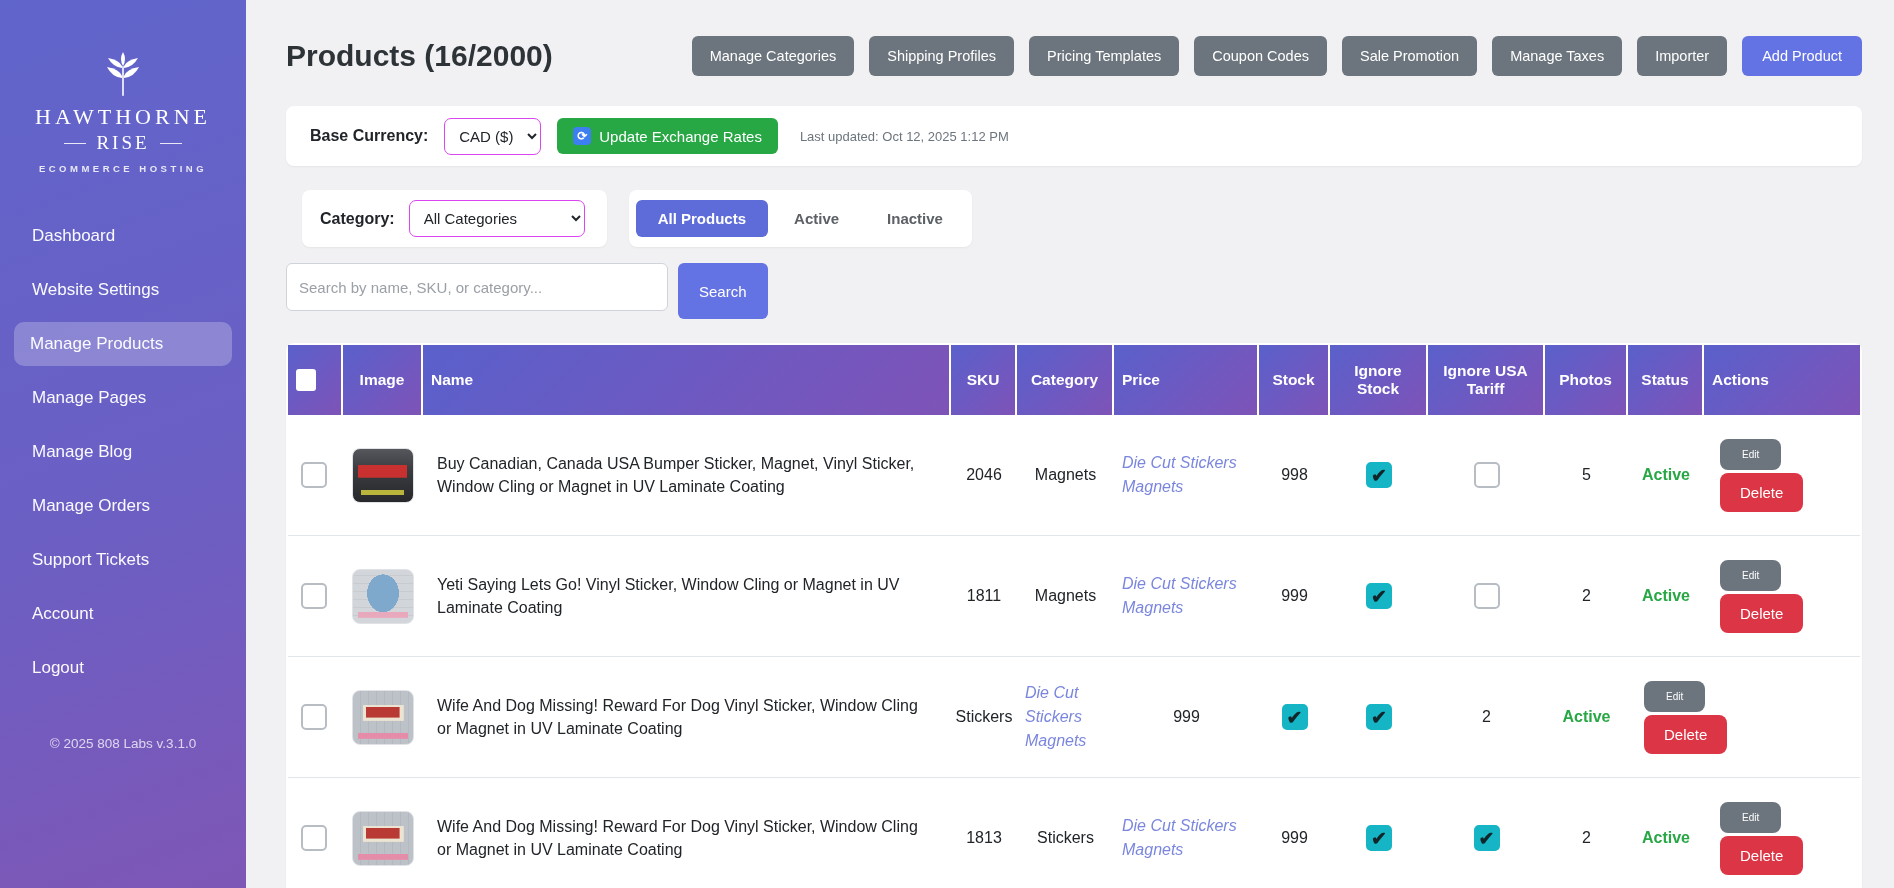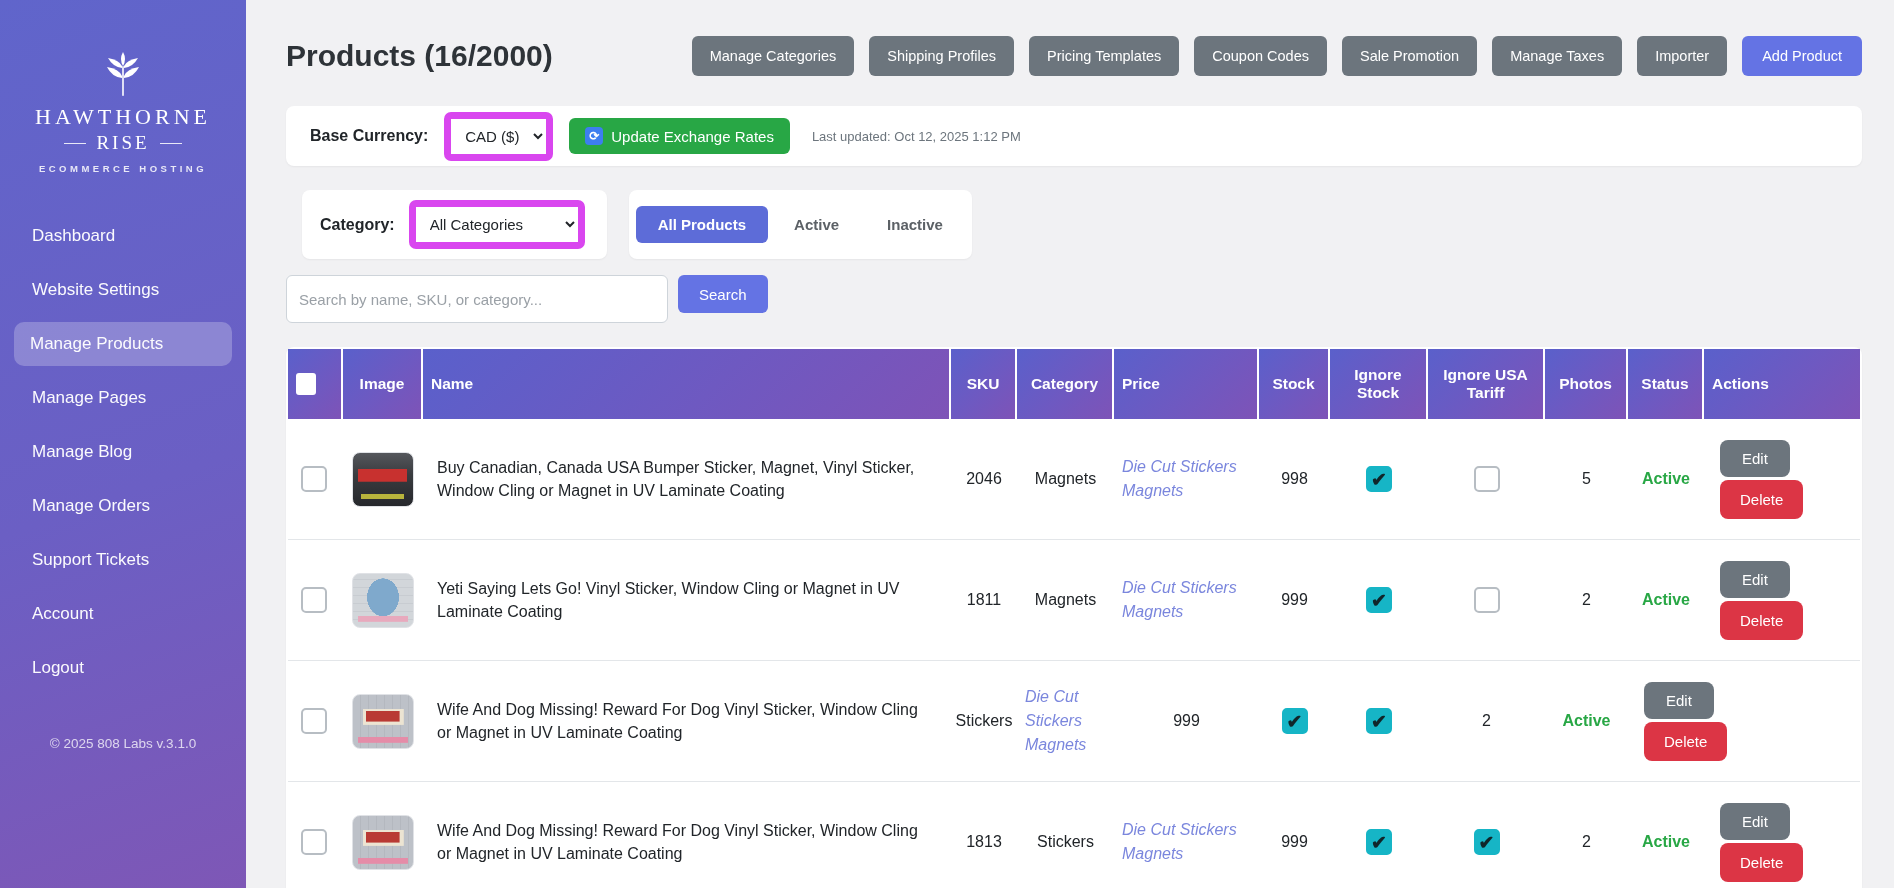--- a/index.html
+++ b/index.html
@@ -28,42 +28,42 @@
   .page-title { font-size:30px; font-weight:700; color:#2e3338; }
   .topbar-buttons { margin-left:auto; display:flex; gap:15px; align-items:center; }
   .btn { border:none; cursor:pointer; font-family:inherit; border-radius:6px; font-size:14.5px; }
   .btn-gray { background:#6c757d; color:#fff; padding:12px 18px; }
   .btn-indigo { background:#6473e4; color:#fff; padding:12px 20px; }
 
   
   .card { background:#fff; border-radius:8px; box-shadow:0 1px 2px rgba(0,0,0,.05); }
   .currency-card { margin-top:30px; height:60px; display:flex; align-items:center; gap:16px; padding:0 24px; }
   .currency-label { font-size:16px; font-weight:700; color:#212529; }
-  select { font-family:inherit; font-size:15px; color:#212529; border:7px solid #d946ef; border-radius:7px;
+  select { font-family:inherit; font-size:15px; color:#212529; border:1px solid #d946ef; border-radius:7px;
     padding:8px 10px; background:#fff; }
   .btn-green { background:#28a745; color:#fff; padding:9px 16px; font-size:15px; display:flex; align-items:center; gap:8px; }
   .refresh-chip { display:inline-flex; width:18px; height:18px; background:#3d7ef0; border-radius:4px;
     align-items:center; justify-content:center; color:#fff; font-size:12px; font-weight:700; }
   .last-updated { font-size:13px; color:#6c757d; margin-left:6px; }
 
   
   .filter-row { margin-top:24px; display:flex; gap:22px;padding-left:16px; }
   .category-card { display:flex; align-items:center; gap:14px; padding:10px 22px 10px 18px; }
   .category-label { font-size:16px; font-weight:700; color:#212529; }
   .category-card select { min-width:176px; }
   .tabs-card { display:flex; align-items:center; padding:7px; gap:4px; }
   .tab { font-size:15px; font-weight:700; color:#5c6166; padding:10px 22px; border-radius:6px; cursor:pointer; background:transparent; border:none; font-family:inherit; }
   .tab.active { background:#5d6cd8; color:#fff; }
 
   
   .search-row { margin-top:16px; display:flex; gap:10px; }
   .search-input { width:382px; height:48px; border:1px solid #ced4da; border-radius:6px; padding:0 12px;
     font-size:15px; font-family:inherit; color:#212529; }
   .search-input::placeholder { color:#9aa0a6; }
-  .btn-search { background:#6473e4; color:#fff; padding:0 21px; height:38px; font-size:15px; }
+  .btn-search { background:#6473e4; color:#fff; padding:0 21px; height:56px; font-size:15px; }
 
   
   .table-card { margin-top:24px; padding:2px; }
   .tgrid { display:grid; grid-template-columns:55px 80px 528px 66px 97px 145px 71px 98px 117px 83px 76px 156px; }
   .thead .th { background:linear-gradient(135deg,#5a60cb 0%,#6e59c1 55%,#7e53b7 100%);
     color:#fff; font-weight:700; font-size:15.5px; min-height:70px;
     display:flex; align-items:center; border-right:2px solid #fff; padding:6px 8px; }
   .thead .th:last-child { border-right:none; }
   .th.center, .td.center { justify-content:center; text-align:center; }
   .th-check { justify-content:flex-start; padding-left:15px; }
@@ -95,21 +95,21 @@
   .thumb.wife-dog {
     background:
       linear-gradient(#b93a34,#b93a34) 50% 40%/56% 20% no-repeat,
       linear-gradient(#ece4d2,#ece4d2) 50% 40%/68% 30% no-repeat,
       linear-gradient(#e58ca8,#e58ca8) 50% 90%/84% 11% no-repeat,
       repeating-linear-gradient(90deg,#bdc1c8 0 7px,#b4b8bf 7px 8px);
   }
   .price-link { font-style:italic; color:#7a86dd; text-decoration:none; line-height:1.5; cursor:pointer; }
   .status-active { color:#28a745; font-weight:700; }
   .actions-cell { flex-direction:column; align-items:flex-start; justify-content:center; gap:3px; padding-left:16px; }
-  .btn-edit { background:#6c757d; color:#fff; padding:10px 22px; border-radius:8px; font-size:15px; }
+  .btn-edit { background:#6c757d; color:#fff; padding:10px 22px; border-radius:8px; font-size:10px; }
   .btn-delete { background:#dc3545; color:#fff; padding:11px 20px; border-radius:8px; font-size:15px; }
 </style>
 </head>
 <body>
 
 <aside class="sidebar">
   <div class="logo">
     <svg class="logo-icon" width="42" height="46" viewBox="0 0 40 46">
       <g fill="#fff">
         <path d="M20 2 Q24 9 20 16 Q16 9 20 2 Z"></path>

